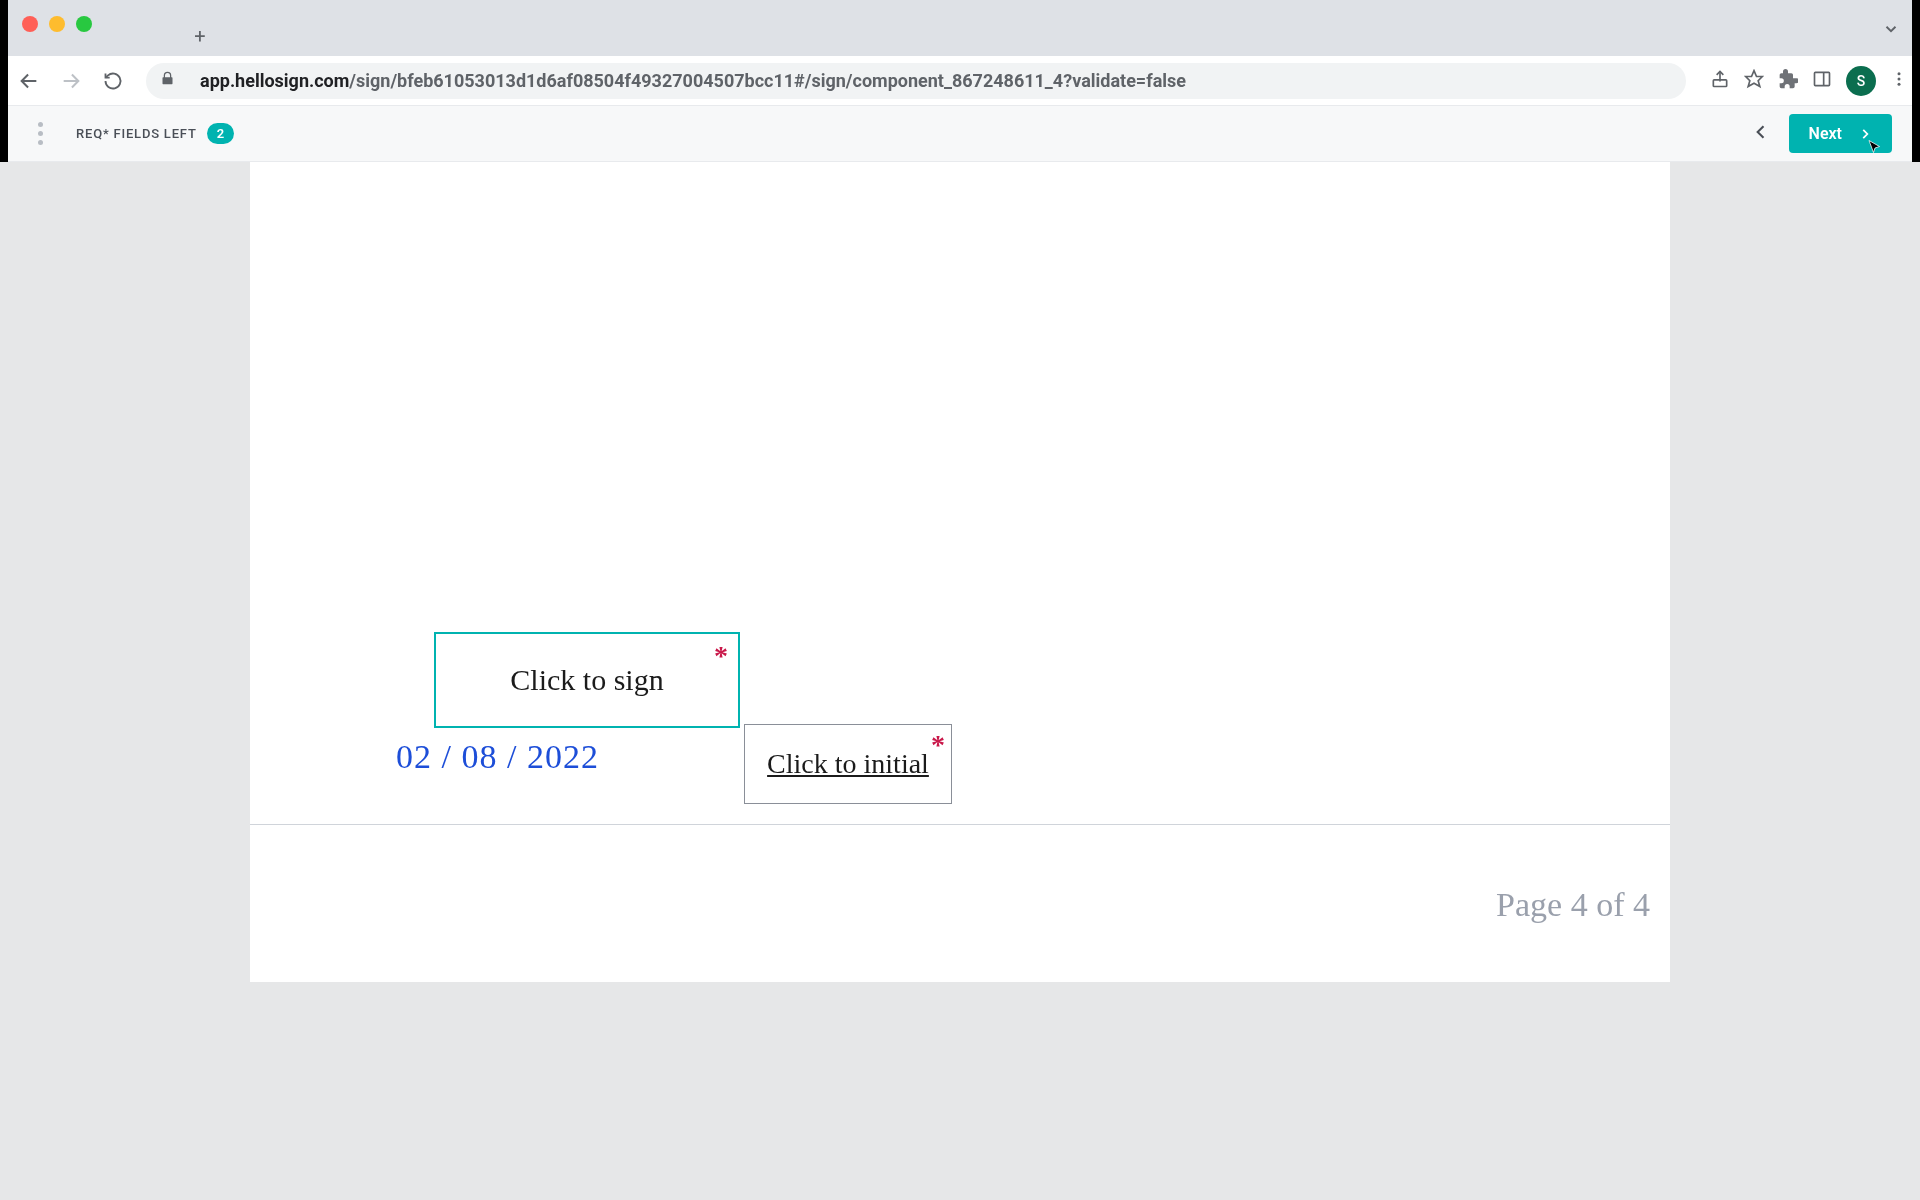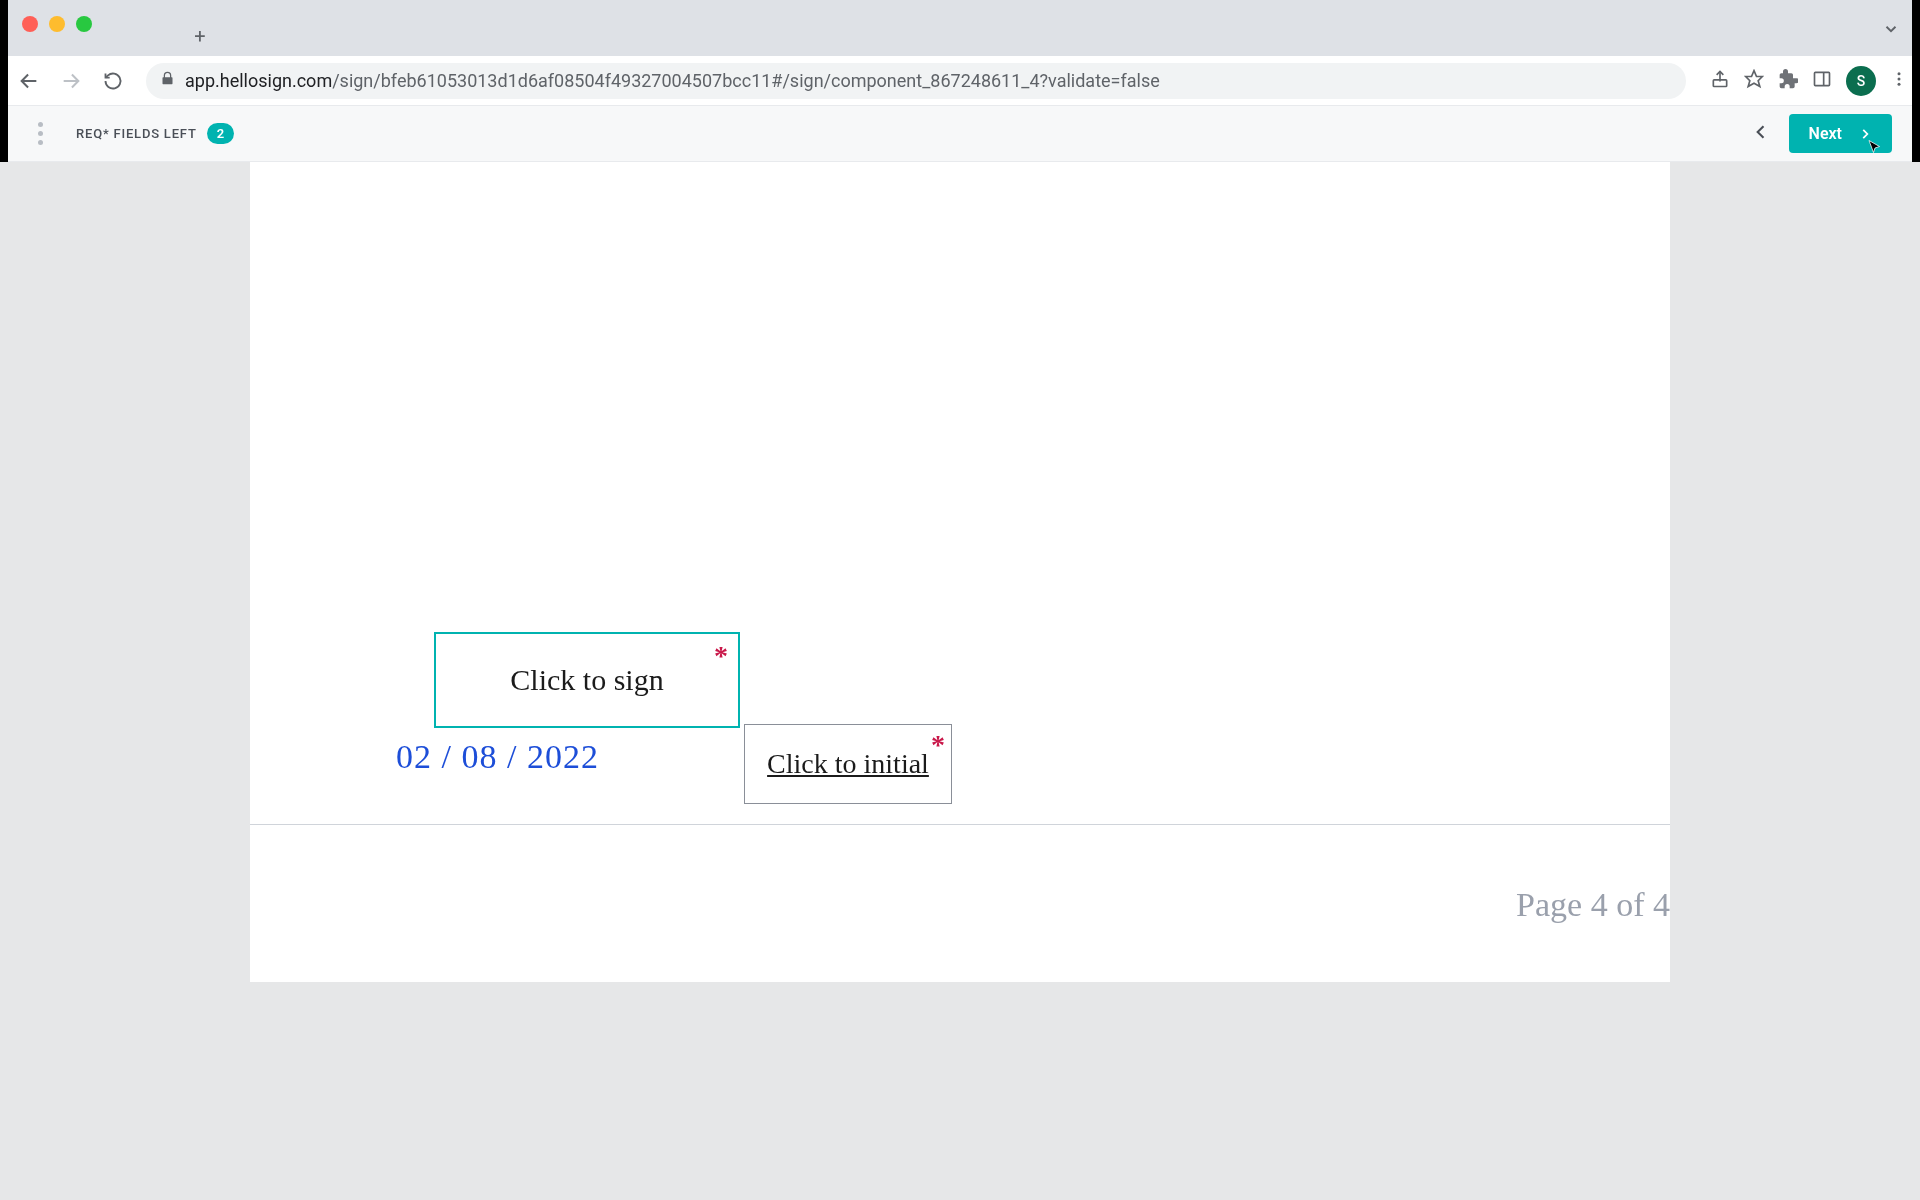--- a/index.html
+++ b/index.html
@@ -100,22 +100,23 @@
     }
     .nav-btn.disabled { color: #bdc1c6; }
     .address-bar {
       flex: 1;
       height: 36px;
       background: #f1f3f4;
       border-radius: 18px;
       display: flex;
       align-items: center;
       padding: 0 14px;
-      gap: 10px;
+      gap: 25px;
       margin: 0 8px;
+      font-weight: bold;
     }
     .lock-icon { color: #5f6368; }
     .url {
       font-size: 18px;
       color: #202124;
       white-space: nowrap;
       overflow: hidden;
     }
     .url .domain { color: #202124; }
     .url .path { color: #5f6368; }
@@ -278,21 +279,21 @@
       position: absolute;
       left: 4px;
       top: 724px;
       font-size: 34px;
       color: #9aa0ac;
       font-family: Georgia, 'Times New Roman', serif;
       font-weight: 500;
     }
     .footer-right {
       position: absolute;
-      right: 0;
+      right: 20px;
       top: 724px;
       font-size: 34px;
       color: #9aa0ac;
       font-family: Georgia, 'Times New Roman', serif;
       font-weight: 500;
     }
 
     
     .left-edge {
       position: absolute;

